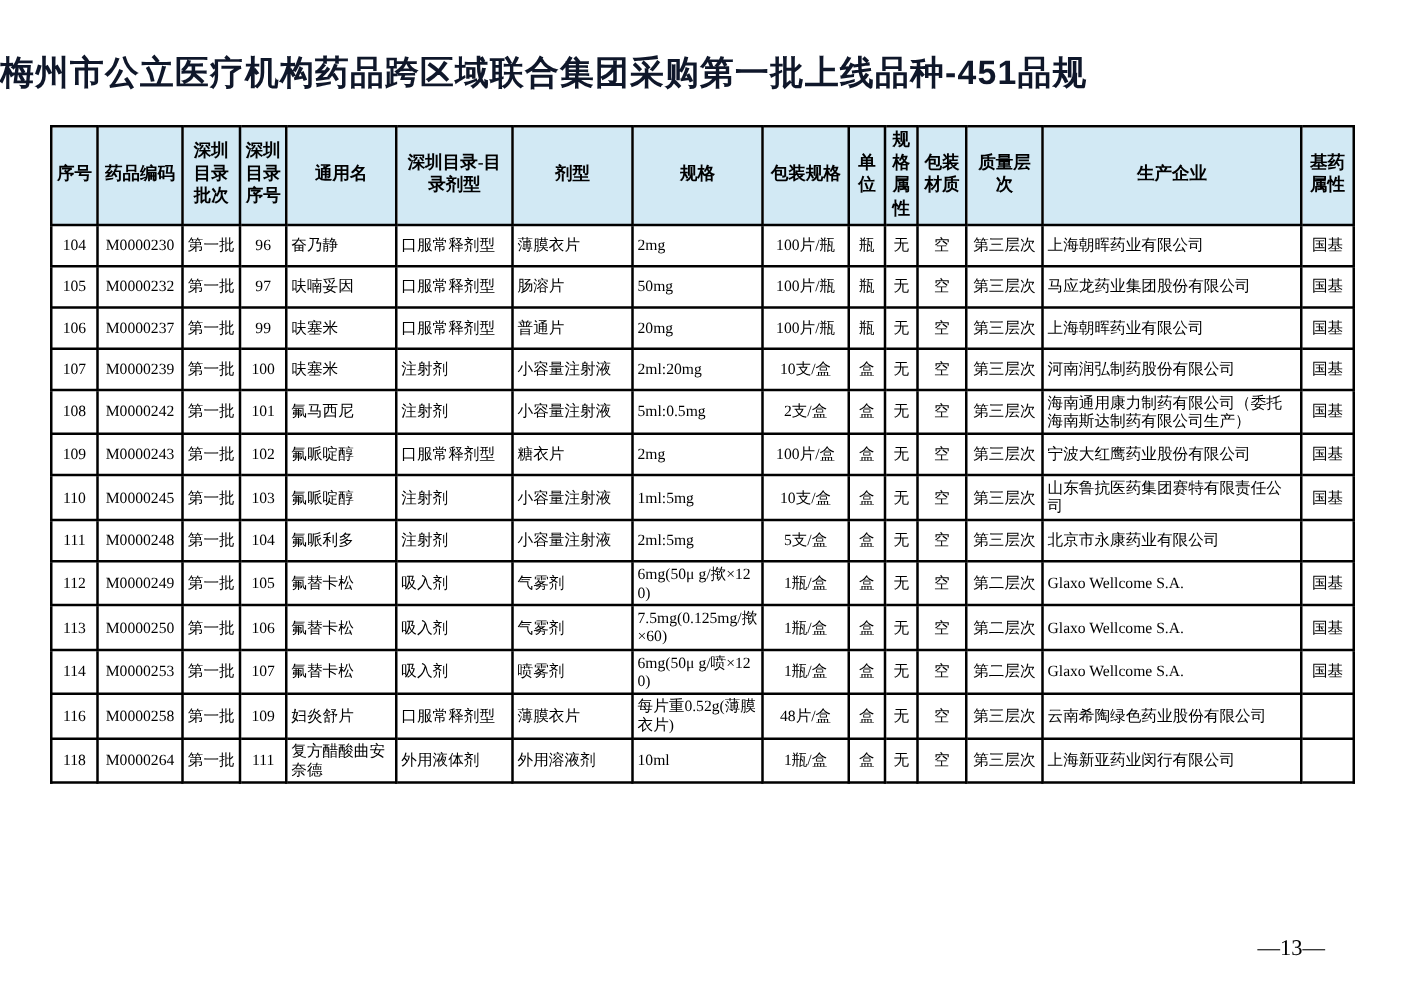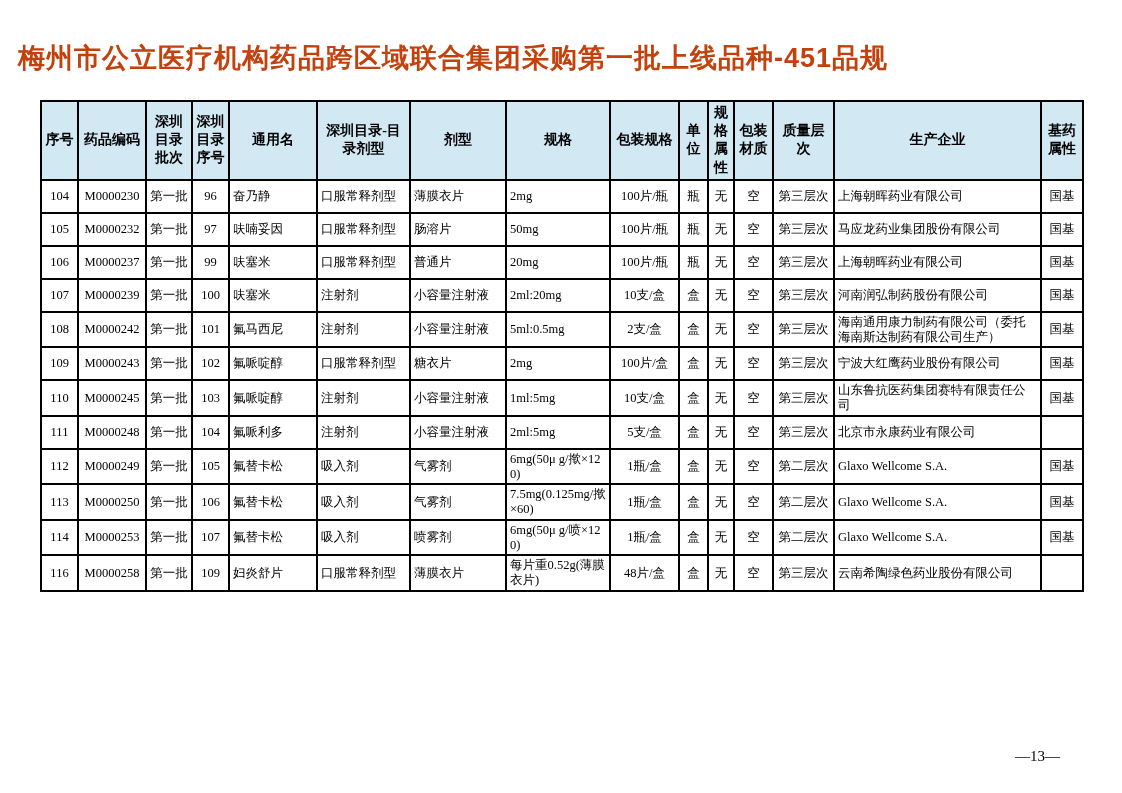--- a/index.html
+++ b/index.html
@@ -7,26 +7,26 @@
     position:relative;
     width:1122px;height:793px;
     background:#ffffff;
     font-family:"Liberation Serif","DejaVu Serif",serif;
     color:#000;
     overflow:hidden;
   }
   #doc-title{
     position:absolute;
     left:0;top:40px;width:888px;
-    text-align:right;
+    text-align:left;
     font-family:"Liberation Sans","DejaVu Sans",sans-serif;
     font-weight:900;
     font-size:27px;
     letter-spacing:1px;
-    color:#c2410c;
+    color:#0f172a;
   }
   #drug-table{
     position:absolute;
     left:40px;top:100px;
     border-collapse:collapse;
     table-layout:fixed;
     width:1042px;
     font-size:12.5px;
     line-height:1.18;
   }
@@ -47,21 +47,21 @@
   }
   #drug-table tbody td{
     background:#ffffff;
     height:27px;
   }
   .al-c{text-align:center;}
   .al-l{text-align:left;}
   #page-number{
     position:absolute;
     right:62px;top:748px;
-    font-size:15px;
+    font-size:18px;
     font-family:"Liberation Serif","DejaVu Serif",serif;
   }
 </style>
 </head>
 <body>
 
 <div id="page">
   <div id="doc-title">梅州市公立医疗机构药品跨区域联合集团采购第一批上线品种-451品规</div>
 
   <table id="drug-table">
@@ -299,17 +299,34 @@
           <td class="al-l">薄膜衣片</td>
           <td class="al-l">每片重0.52g(薄膜衣片)</td>
           <td class="al-c">48片/盒</td>
           <td class="al-c">盒</td>
           <td class="al-c">无</td>
           <td class="al-c">空</td>
           <td class="al-c">第三层次</td>
           <td class="al-l">云南希陶绿色药业股份有限公司</td>
           <td class="al-c"></td>
         </tr>
+        <tr>
+          <td class="al-c">118</td>
+          <td class="al-c">M0000264</td>
+          <td class="al-c">第一批</td>
+          <td class="al-c">111</td>
+          <td class="al-l">复方醋酸曲安奈德</td>
+          <td class="al-l">外用液体剂</td>
+          <td class="al-l">外用溶液剂</td>
+          <td class="al-l">10ml</td>
+          <td class="al-c">1瓶/盒</td>
+          <td class="al-c">盒</td>
+          <td class="al-c">无</td>
+          <td class="al-c">空</td>
+          <td class="al-c">第三层次</td>
+          <td class="al-l">上海新亚药业闵行有限公司</td>
+          <td class="al-c"></td>
+        </tr>
       </tbody>
   </table>
 
   <div id="page-number">—13—</div>
 </div>
 
 </body></html>

